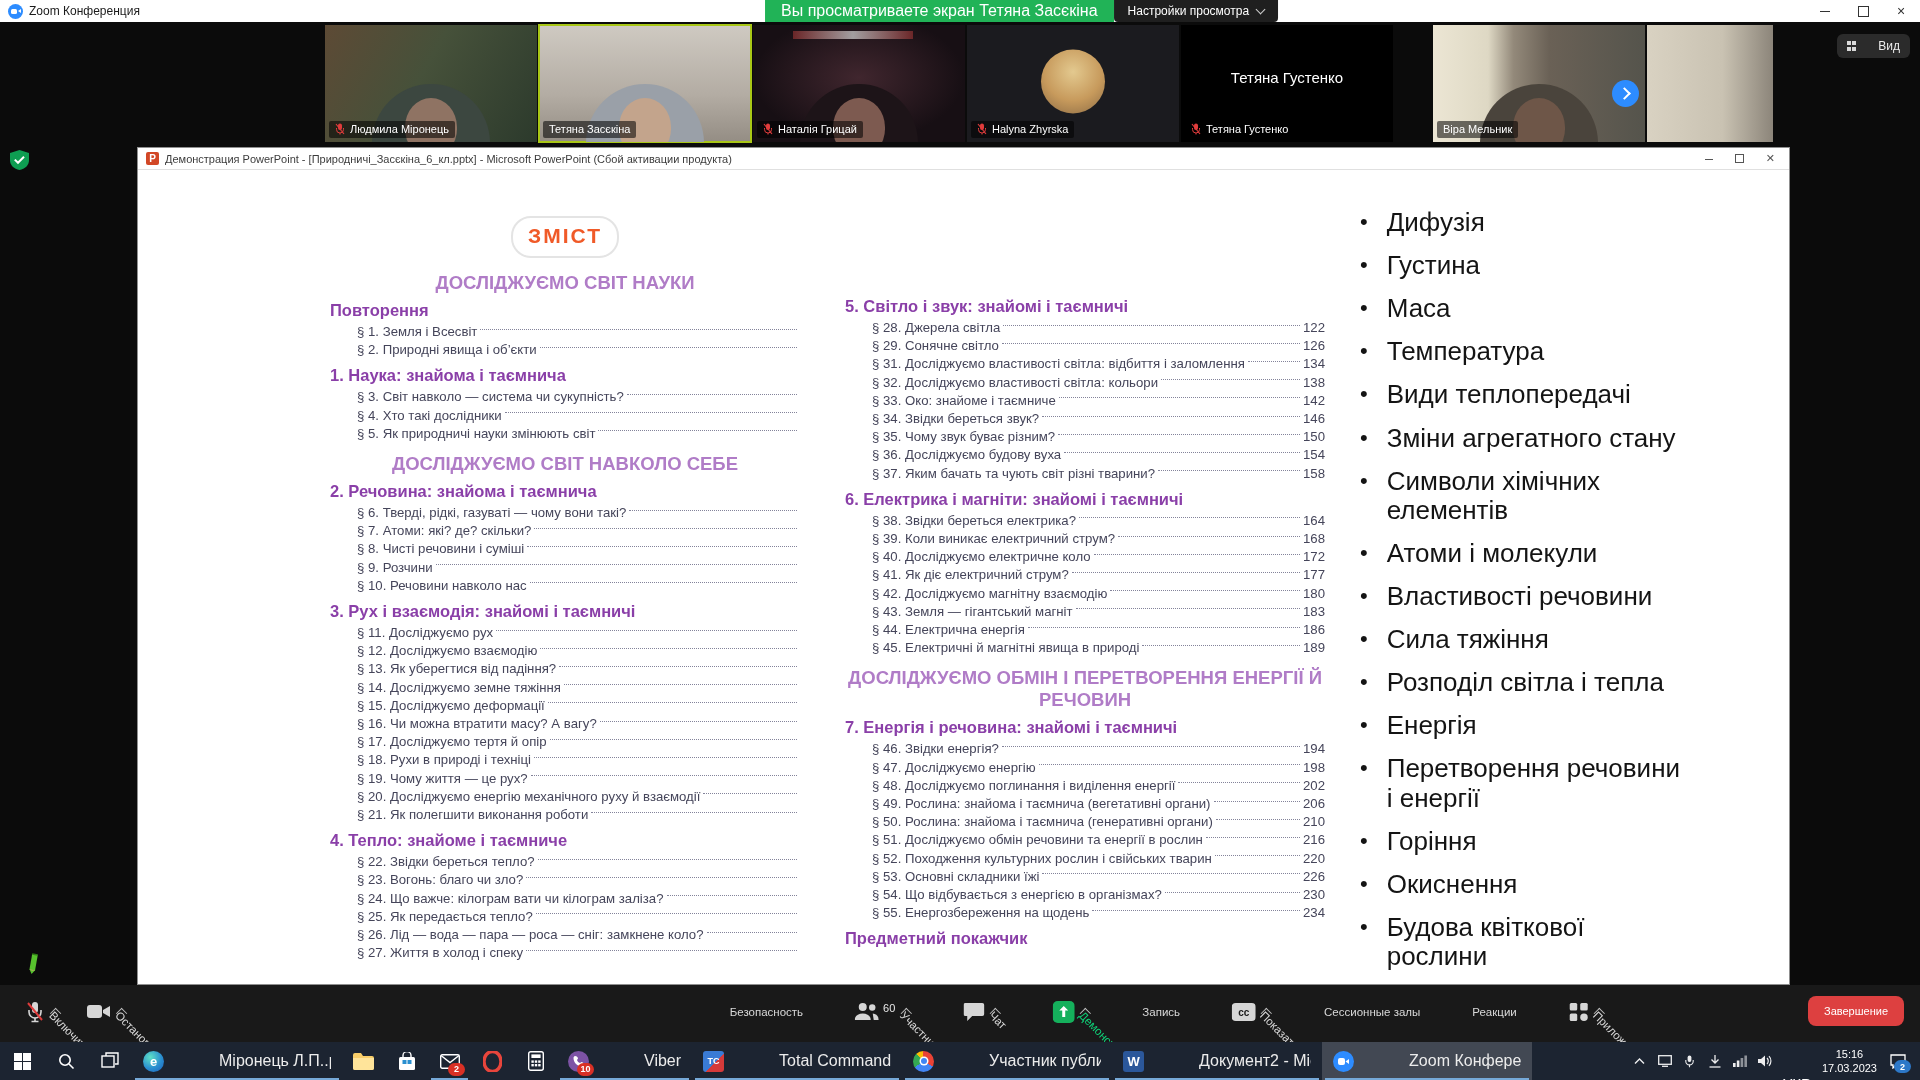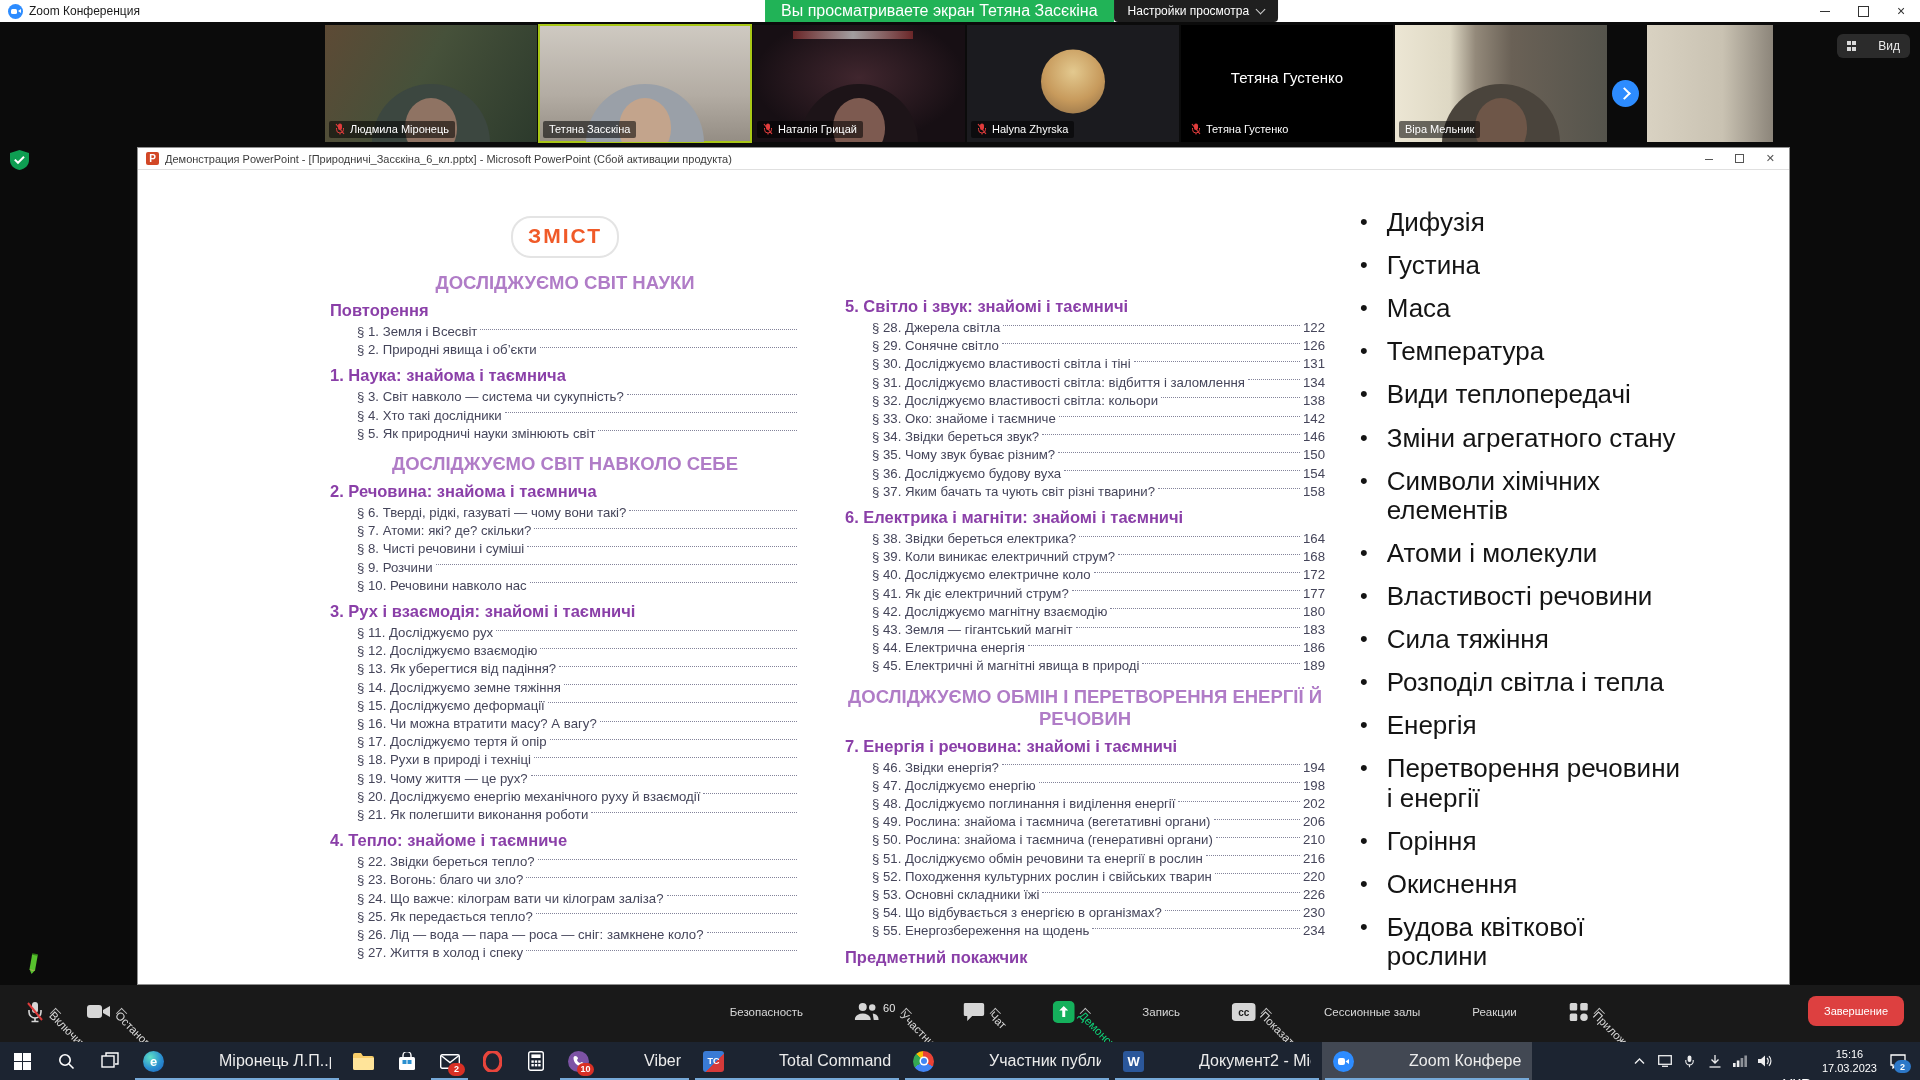--- a/index.html
+++ b/index.html
@@ -35,21 +35,21 @@
   .bg-bookshelf .person{background:#3c4740;}.bg-bookshelf .head{background:#8f7363;}
   .bg-light{background:linear-gradient(180deg,#cfcac2 0%,#b3aca3 60%,#948d84 100%);}
   .bg-light .person{background:#9aa0a8;}.bg-light .head{background:#c3a48c;}
   .bg-dark{background:radial-gradient(ellipse at 50% 45%,#40262e 0%,#170f14 70%);}
   .bg-dark .person{background:#1d1418;}.bg-dark .head{background:#7d5a50;}
   .bg-dark::before{content:"";position:absolute;left:40px;top:6px;width:120px;height:8px;background:linear-gradient(90deg,#8c2f2f,#d8d8d8,#8c2f2f);opacity:.7;}
   .bg-avatar{background:#1b1b1f;}
   .bg-avatar::before{content:"";position:absolute;left:50%;top:50%;transform:translate(-50%,-54%);width:64px;height:64px;border-radius:50%;background:radial-gradient(circle at 50% 35%,#e3c98f 0%,#c79a5c 55%,#8a6a44 100%);}
   .bg-nameplate{background:#000;}
   .bigname{position:absolute;left:0;right:0;top:44px;text-align:center;color:#fff;font-size:15px;}
-  .bg-window{background:linear-gradient(90deg,#ece6d4 0%,#ded8c4 26%,#93897a 38%,#6a6156 55%,#55544c 100%);}
+  .bg-window{background:linear-gradient(90deg,#ece6d4 0%,#ded8c4 26%,#93897a 38%,#6a6156 55%,#55544c 100%);margin-left:38px;}
   .bg-window .person{background:#4a443c;}.bg-window .head{background:#6e5648;}
   .bg-partial{background:linear-gradient(90deg,#d9d2c2 0%,#c9c2b2 60%,#8c857a 100%);}
   .nlabel{position:absolute;left:4px;bottom:4px;background:rgba(0,0,0,.55);color:#fff;font-size:11px;padding:2px 6px 3px;display:flex;align-items:center;gap:5px;border-radius:2px;white-space:nowrap;max-width:200px;overflow:hidden;}
   .micmute{width:10px;height:12px;flex:none;}
   .nextbtn{position:absolute;left:1612px;top:58px;width:27px;height:27px;border-radius:50%;background:#2d8cff;display:flex;align-items:center;justify-content:center;cursor:pointer;}
   .nextbtn::before{content:"";width:7px;height:7px;border-right:2.5px solid #fff;border-top:2.5px solid #fff;transform:rotate(45deg);margin-left:-3px;}
   .tile-partial{position:absolute;left:1647px;top:3px;width:126px;height:117px;}
   .viewbtn{position:absolute;right:10px;top:12px;background:#2b2b2b;color:#ececec;font-size:12px;border-radius:6px;padding:5px 10px;display:flex;align-items:center;gap:22px;cursor:pointer;}
   .gridic{display:grid;grid-template-columns:4px 4px;grid-template-rows:4px 4px;gap:1.5px;}
   .gridic i{background:#d9d9d9;}
@@ -364,25 +364,20 @@
             <div class="toc-sec">5. Світло і звук: знайомі і таємничі</div>
             <div class="toc-e">
               <span class="tx">§ 28. Джерела світла</span>
               <span class="dots"></span>
               <span class="pg">122</span>
             </div>
             <div class="toc-e">
               <span class="tx">§ 29. Сонячне світло</span>
               <span class="dots"></span>
               <span class="pg">126</span>
-            </div>
-            <div class="toc-e">
-              <span class="tx">§ 30. Досліджуємо властивості світла і тіні</span>
-              <span class="dots"></span>
-              <span class="pg">131</span>
             </div>
             <div class="toc-e">
               <span class="tx">§ 31. Досліджуємо властивості світла: відбиття і заломлення</span>
               <span class="dots"></span>
               <span class="pg">134</span>
             </div>
             <div class="toc-e">
               <span class="tx">§ 32. Досліджуємо властивості світла: кольори</span>
               <span class="dots"></span>
               <span class="pg">138</span>

